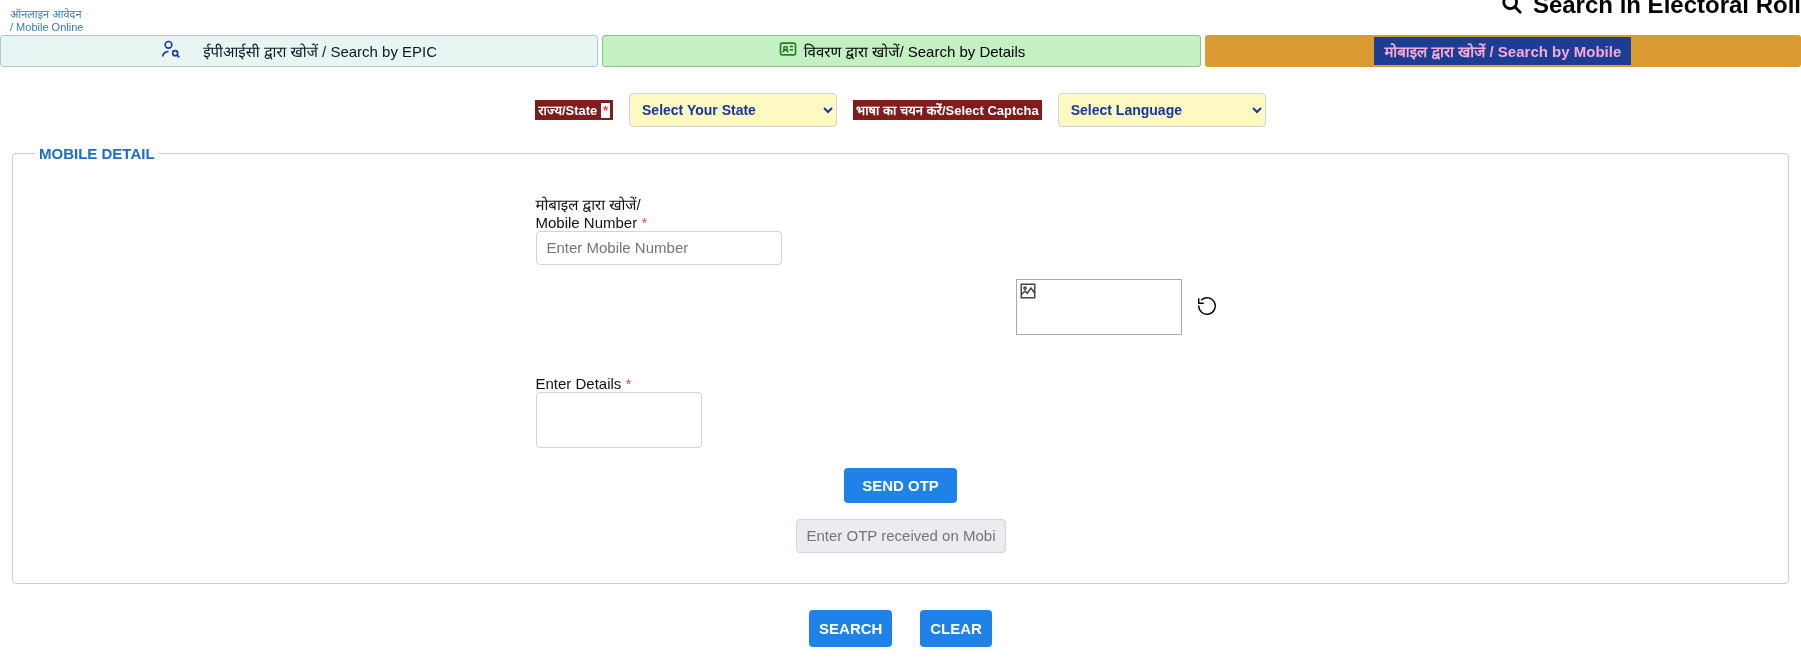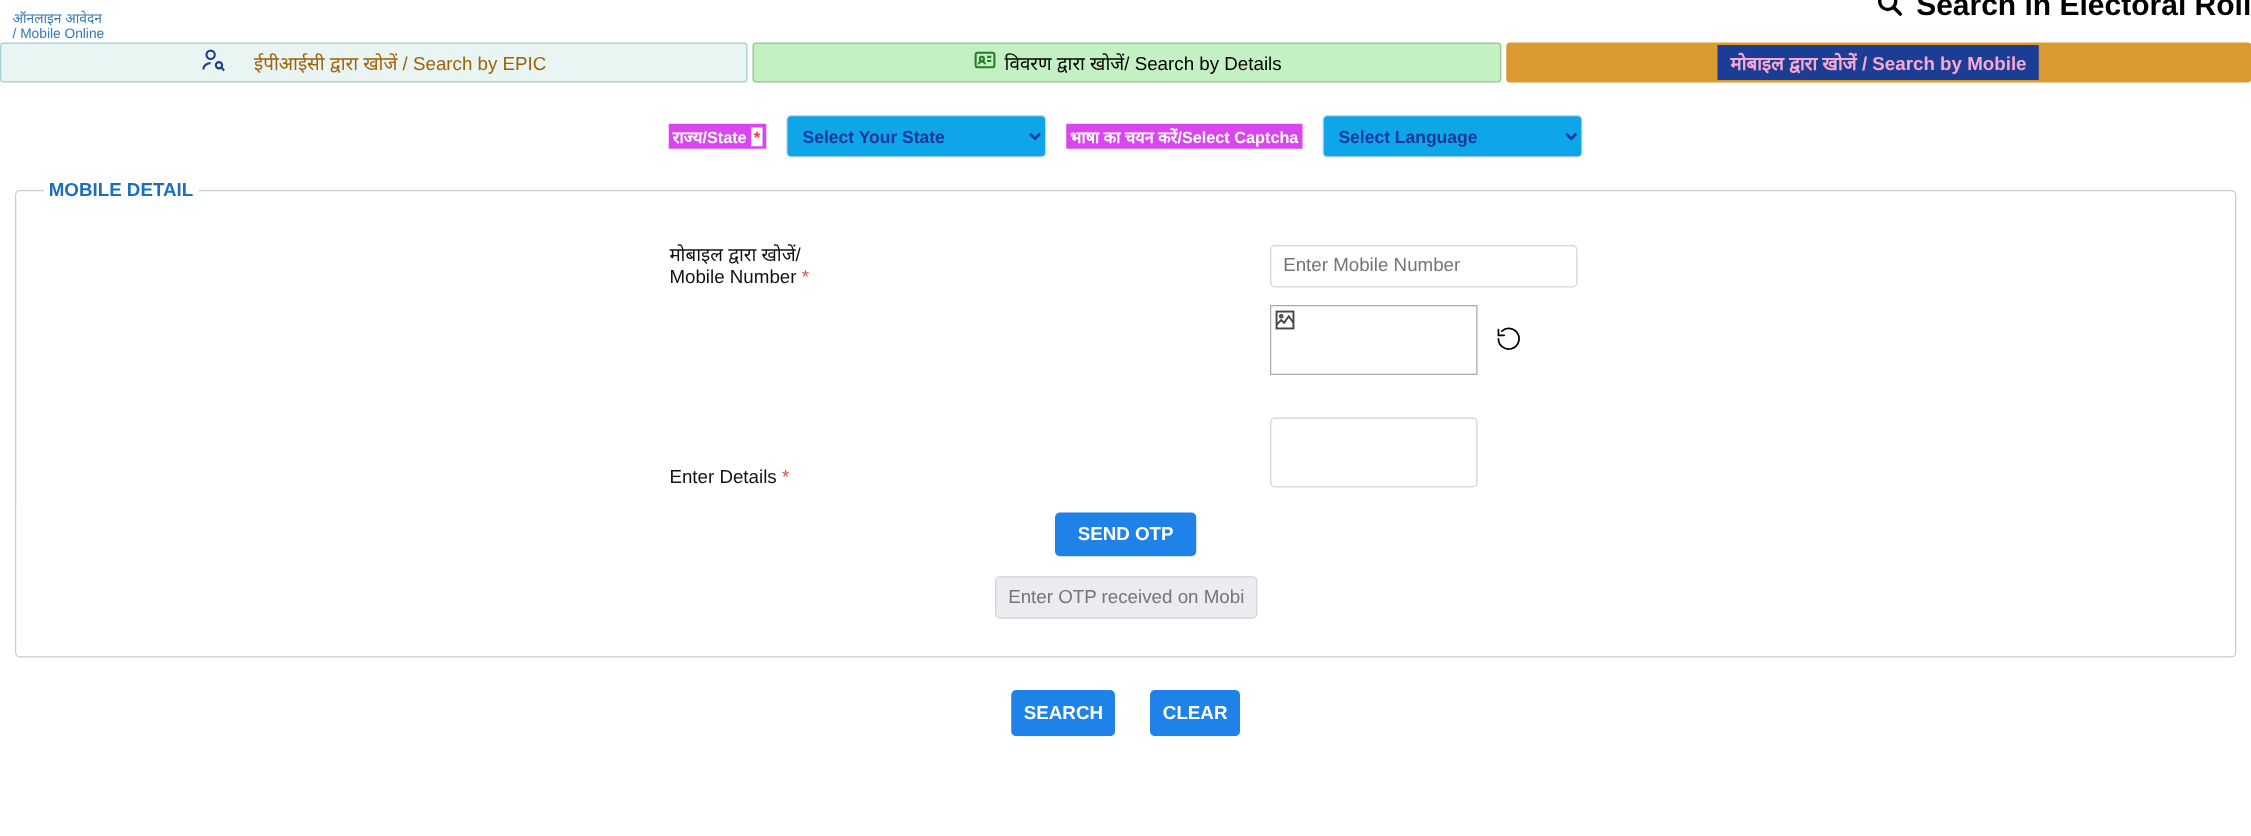--- a/index.html
+++ b/index.html
@@ -46,21 +46,21 @@
   align-items: center;
   justify-content: center;
   font-size: 15px;
   font-weight: 500;
   cursor: pointer;
   border-radius: 3px;
 }
 .tab-epic {
   background: #e8f5f3;
   border: 1px solid #a3ccd4;
-  color: #a16207;
+  color: #0f172a;
   gap: 16px;
 }
 .tab-details {
   background: #c3f1c3;
   border: 1px solid #88c788;
   color: #000;
 }
 .tab-mobile {
   background: #d89a31;
   color: #fff;
@@ -73,58 +73,59 @@
 }
 .tab .tab-icon { margin-right: 6px; }
 .selectors {
   display: flex;
   justify-content: center;
   align-items: center;
   gap: 16px;
   margin: 26px 0 18px 0;
 }
 .sel-label {
-  background: #d946ef;
+  background: #7f1d1d;
   color: #fff;
   font-weight: 700;
   padding: 1px 3px;
   font-size: 13px;
 }
 .sel-label .req { color: #f33; background:#fff; padding:0 2px; }
 .sel-select {
   height: 34px;
   padding: 2px 26px 2px 8px;
   border: 1px solid #ced4da;
   border-radius: 4px;
   font-size: 14px;
   color: #16379b;
   font-weight: 600;
-  background: #0ea5e9;
+  background: #fef9c3;
   min-width: 208px;
 }
 fieldset.mobile-detail {
   border: 1px solid #ccc;
   border-radius: 4px;
   margin: 0 12px 26px 12px;
   padding: 20px 6px 30px 6px;
   position: relative;
 }
 fieldset legend {
   color: #1b6ec2;
   font-weight: 700;
   font-size: 15px;
   padding: 0 4px;
   margin-left: 16px;
 }
 .form-row {
   display: flex;
-  align-items: flex-end;
+  align-items: flex-start;
   margin: 0 auto;
   width: 730px;
   padding: 6px 0;
+  flex-direction: column;
 }
 .form-row .lbl {
   width: 480px;
   font-size: 15px;
   color: #111;
   padding-top: 6px;
 }
 .form-row .lbl .req { color: #d9534f; }
 .form-row .ctl { flex:1; }
 .text-input {

